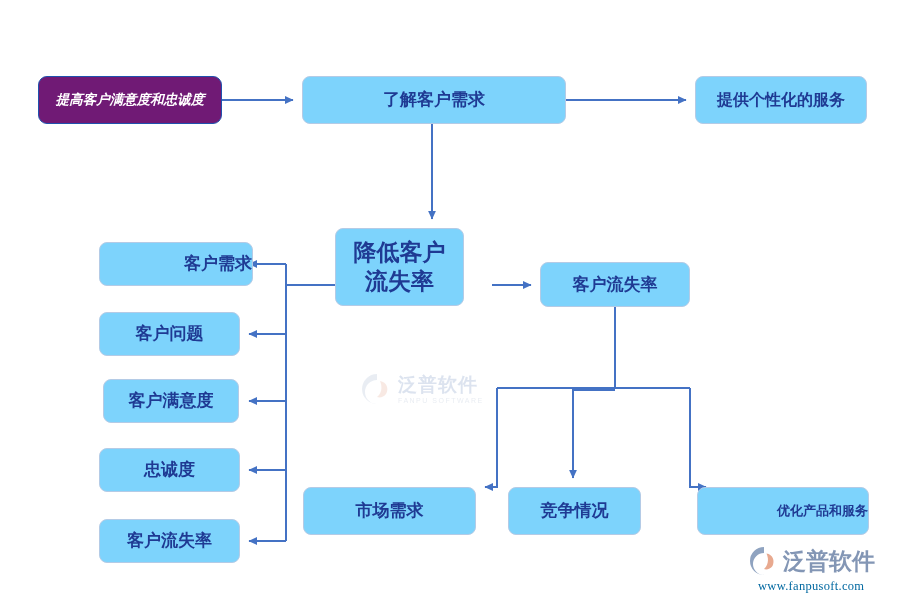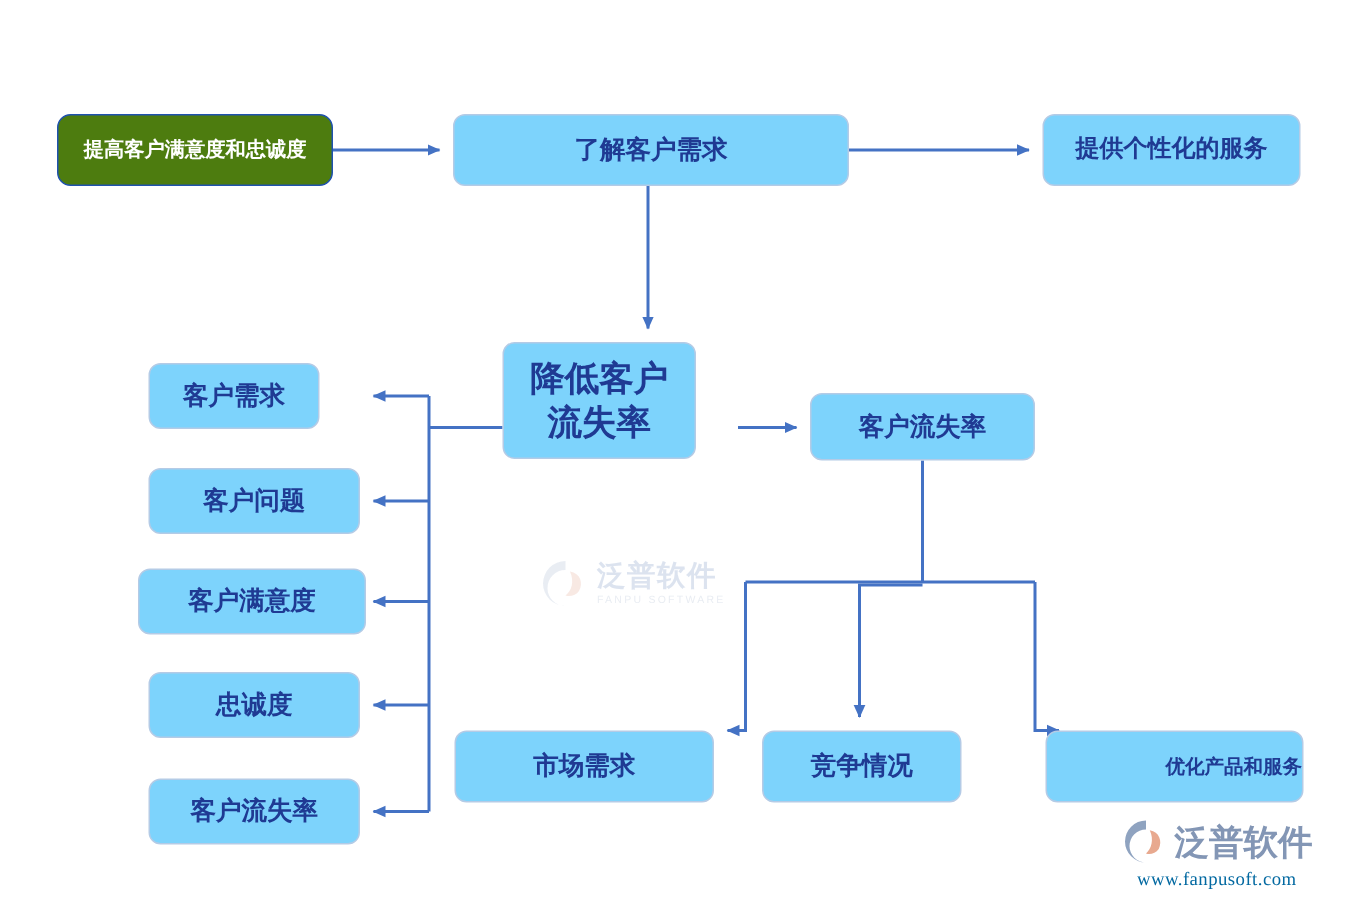--- a/index.html
+++ b/index.html
@@ -47,24 +47,25 @@
     border-radius: 8px;
     font-weight: bold;
     line-height: 1.28;
   }
   .node.light {
     background: #7dd3fc;
     border: 1.3px solid #b4cbe6;
     color: #1f3a93;
   }
   .node.primary {
-    background: #4d7c0f;
+    background: #701a75;
     border: 1.3px solid #1f52ae;
     color: #ffffff;
     border-radius: 9px;
+    font-style: italic;
   }
   
   .wm-center {
     position: absolute;
     left: 360px;
     top: 366px;
     width: 130px;
     height: 46px;
     display: flex;
     align-items: center;
@@ -161,27 +162,27 @@
       </div>
       <div class="node light" style="left: 695px; top: 76px; width: 172px; height: 48px; font-size: 16px;">
         <span>提供个性化的服务</span>
       </div>
       <div class="node light" style="left: 335px; top: 228px; width: 129px; height: 78px; font-size: 23px;">
         <span>降低客户<br>流失率</span>
       </div>
       <div class="node light" style="left: 540px; top: 262px; width: 150px; height: 45px; font-size: 17px;">
         <span>客户流失率</span>
       </div>
-      <div class="node light" style="left: 99px; top: 242px; width: 114px; height: 44px; font-size: 17px;">
+      <div class="node light" style="left: 99px; top: 242px; width: 154px; height: 44px; font-size: 17px; justify-content: flex-end;">
         <span>客户需求</span>
       </div>
       <div class="node light" style="left: 99px; top: 312px; width: 141px; height: 44px; font-size: 17px;">
         <span>客户问题</span>
       </div>
-      <div class="node light" style="left: 92px; top: 379px; width: 152px; height: 44px; font-size: 17px;">
+      <div class="node light" style="left: 103px; top: 379px; width: 136px; height: 44px; font-size: 17px;">
         <span>客户满意度</span>
       </div>
       <div class="node light" style="left: 99px; top: 448px; width: 141px; height: 44px; font-size: 17px;">
         <span>忠诚度</span>
       </div>
       <div class="node light" style="left: 99px; top: 519px; width: 141px; height: 44px; font-size: 17px;">
         <span>客户流失率</span>
       </div>
       <div class="node light" style="left: 303px; top: 487px; width: 173px; height: 48px; font-size: 17px; align-items: center;">
         <span>市场需求</span>

